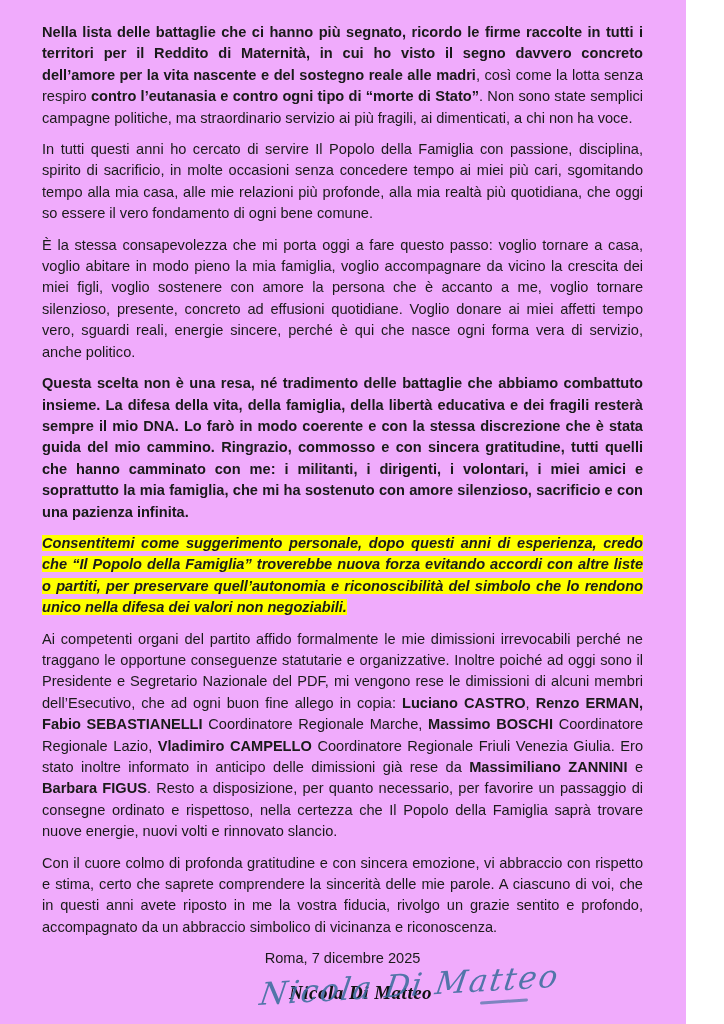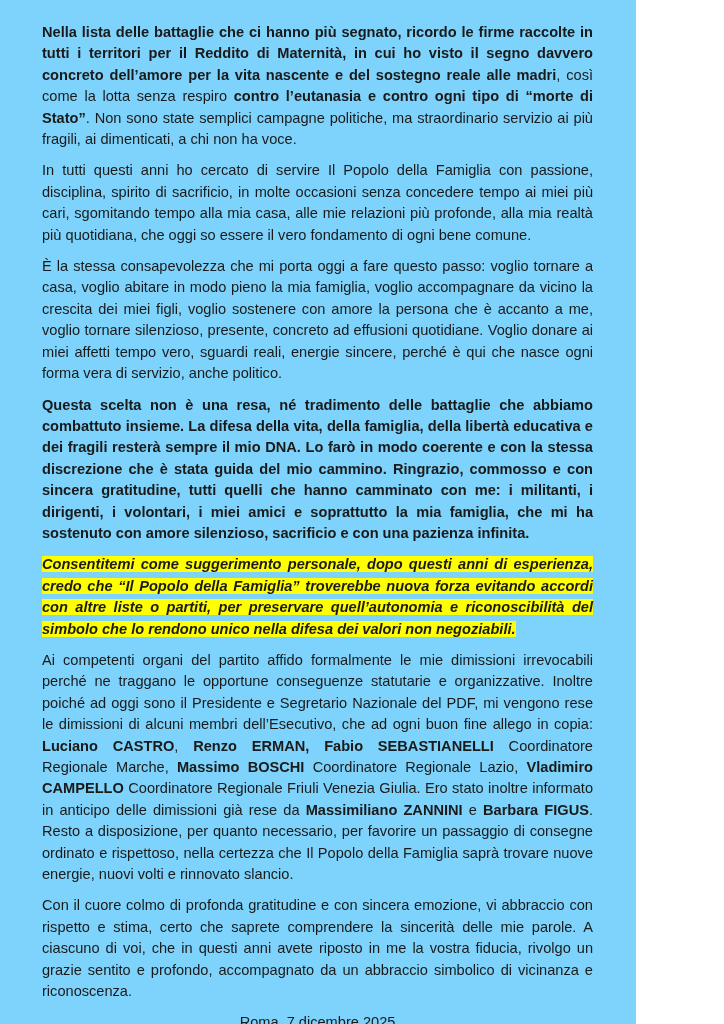--- a/index.html
+++ b/index.html
@@ -7,28 +7,28 @@
     padding: 0;
     background: #ffffff;
   }
   body {
     width: 724px;
     height: 1024px;
     overflow: hidden;
   }
   .page {
     box-sizing: border-box;
-    width: 636px;
+    width: 686px;
     height: 1024px;
     padding: 22px 43px 0 42px;
     font-family: "Liberation Sans", sans-serif;
     font-size: 14.6px;
     line-height: 21.4px;
     color: var(--ink, #1a1a1a);
-    background: #7dd3fc;
+    background: #f0abfc;
   }
   .para {
     margin: 0 0 10px 0;
     text-align: justify;
   }
   .para span.b  { font-weight: bold; }
   .para span.i  { font-style: italic; }
   .para span.u  { }
   .para span.hl { background-color: var(--hl, #ffff00); }
   .date-line {

